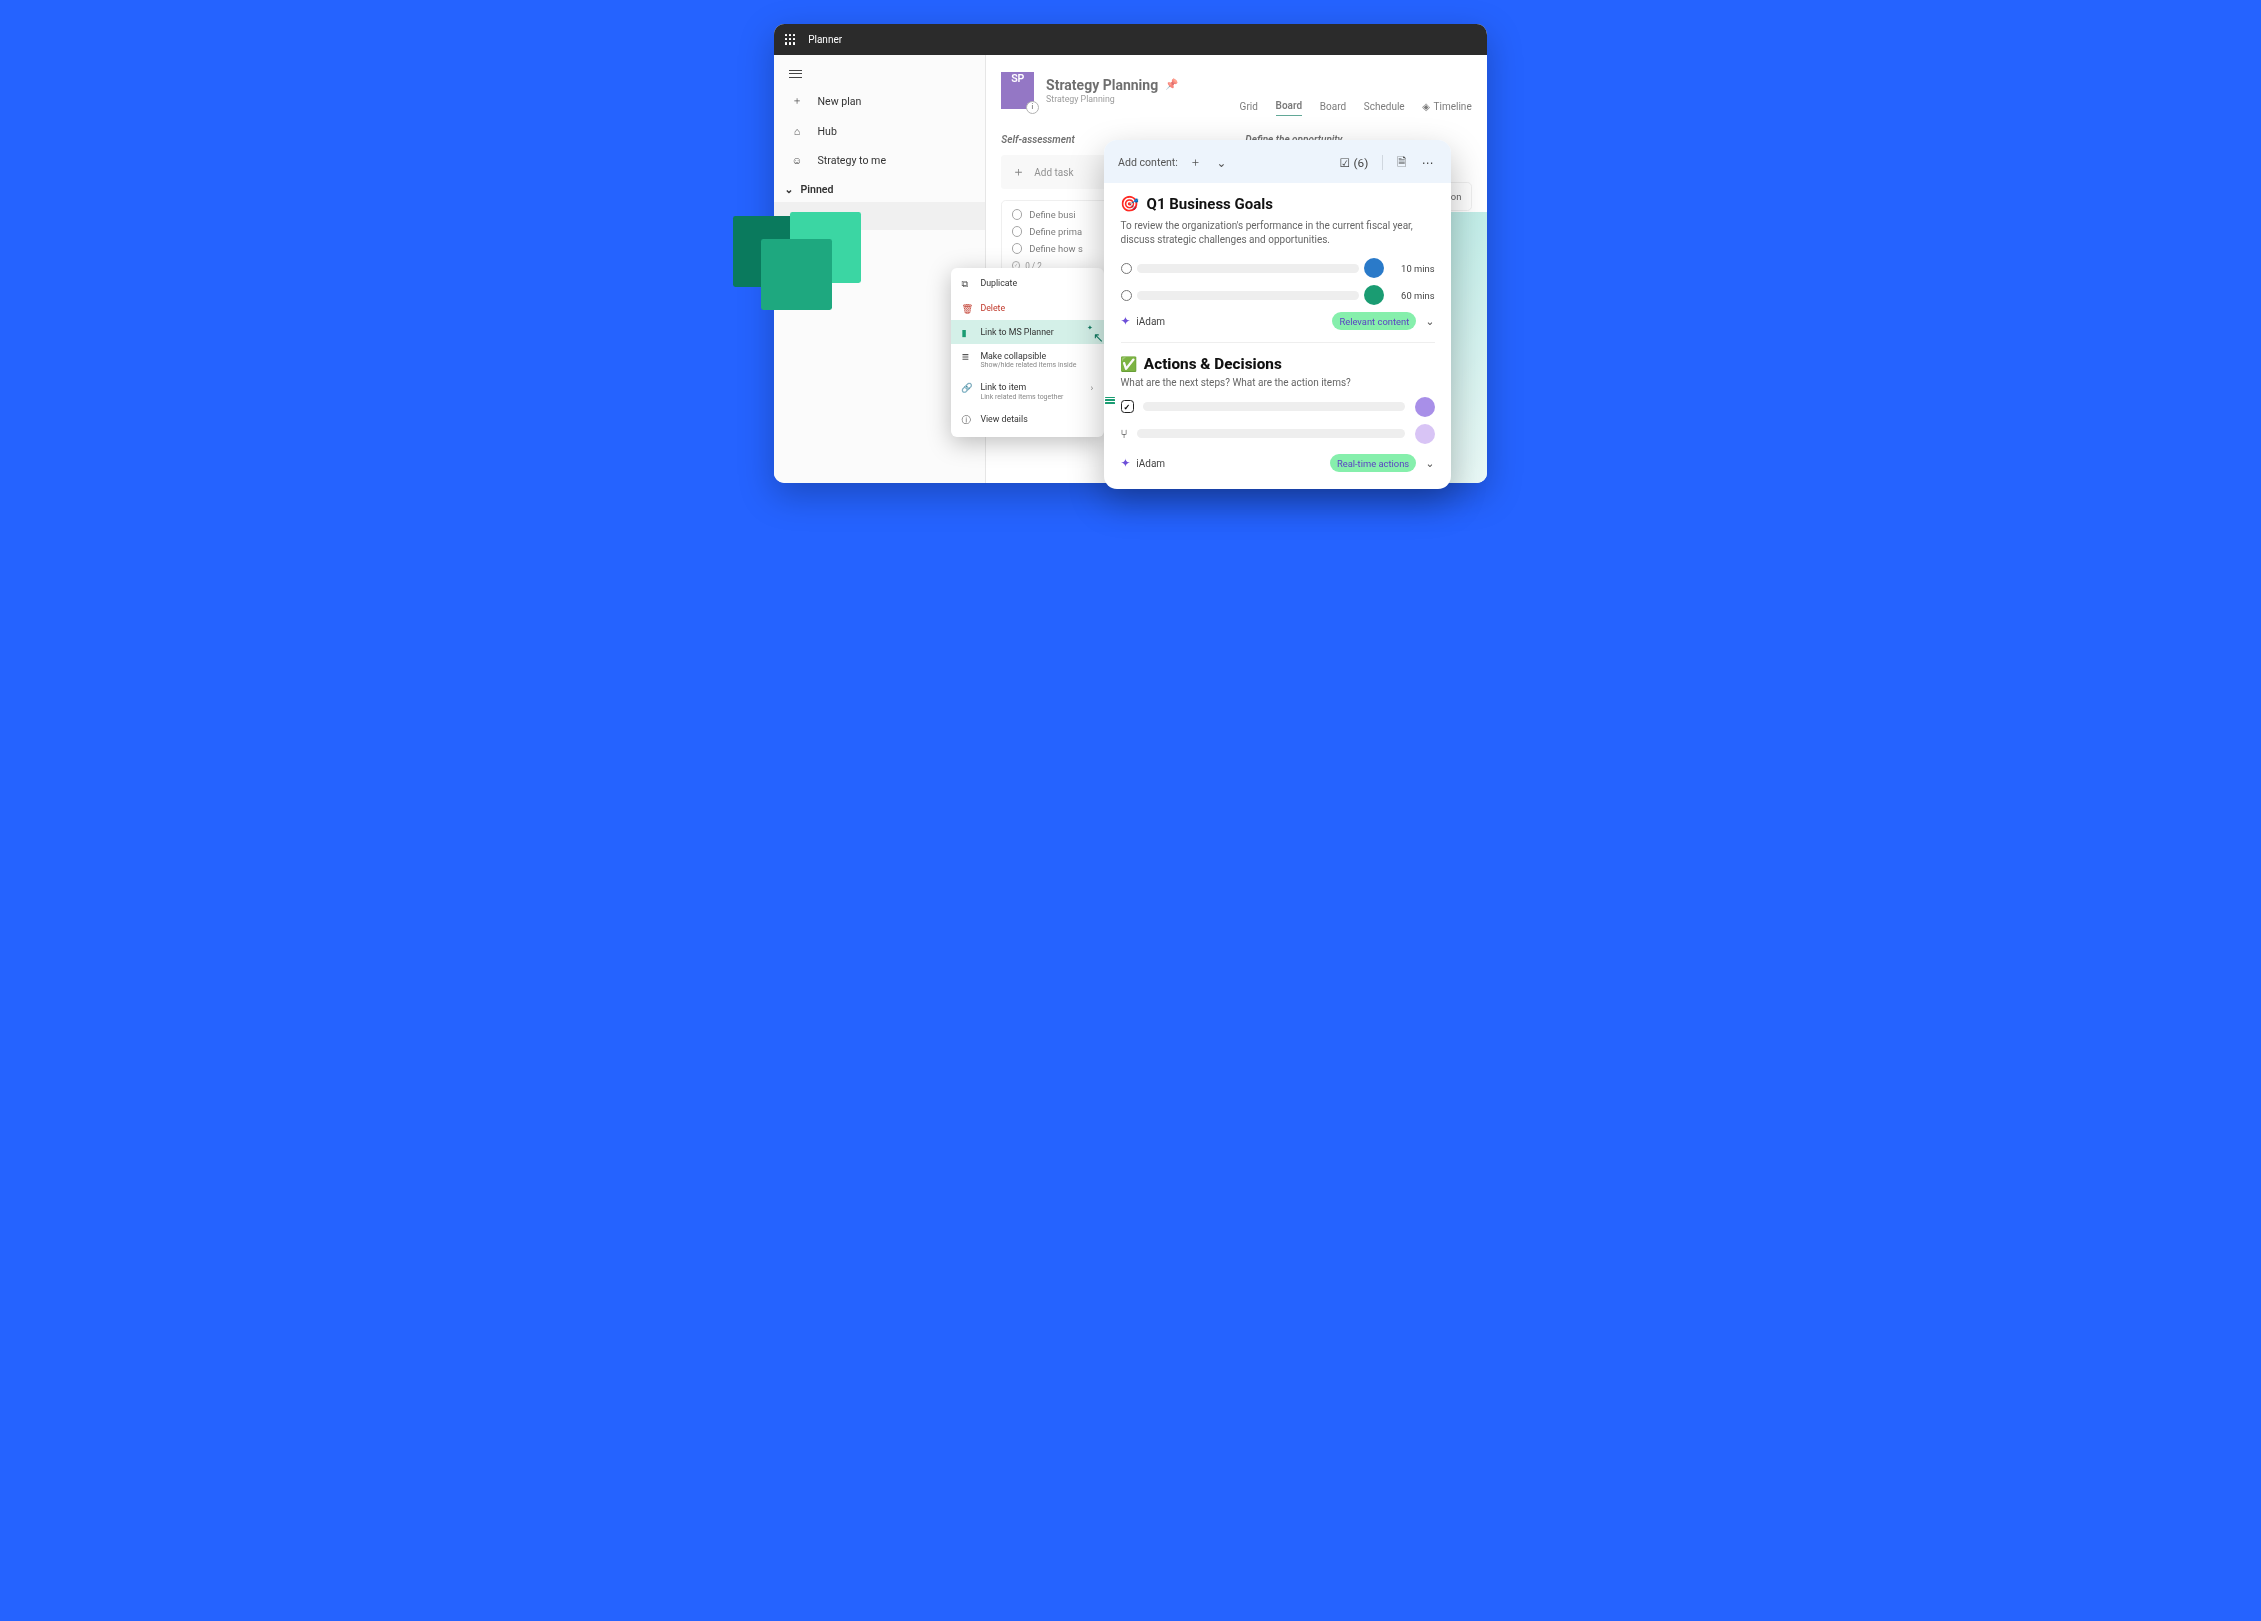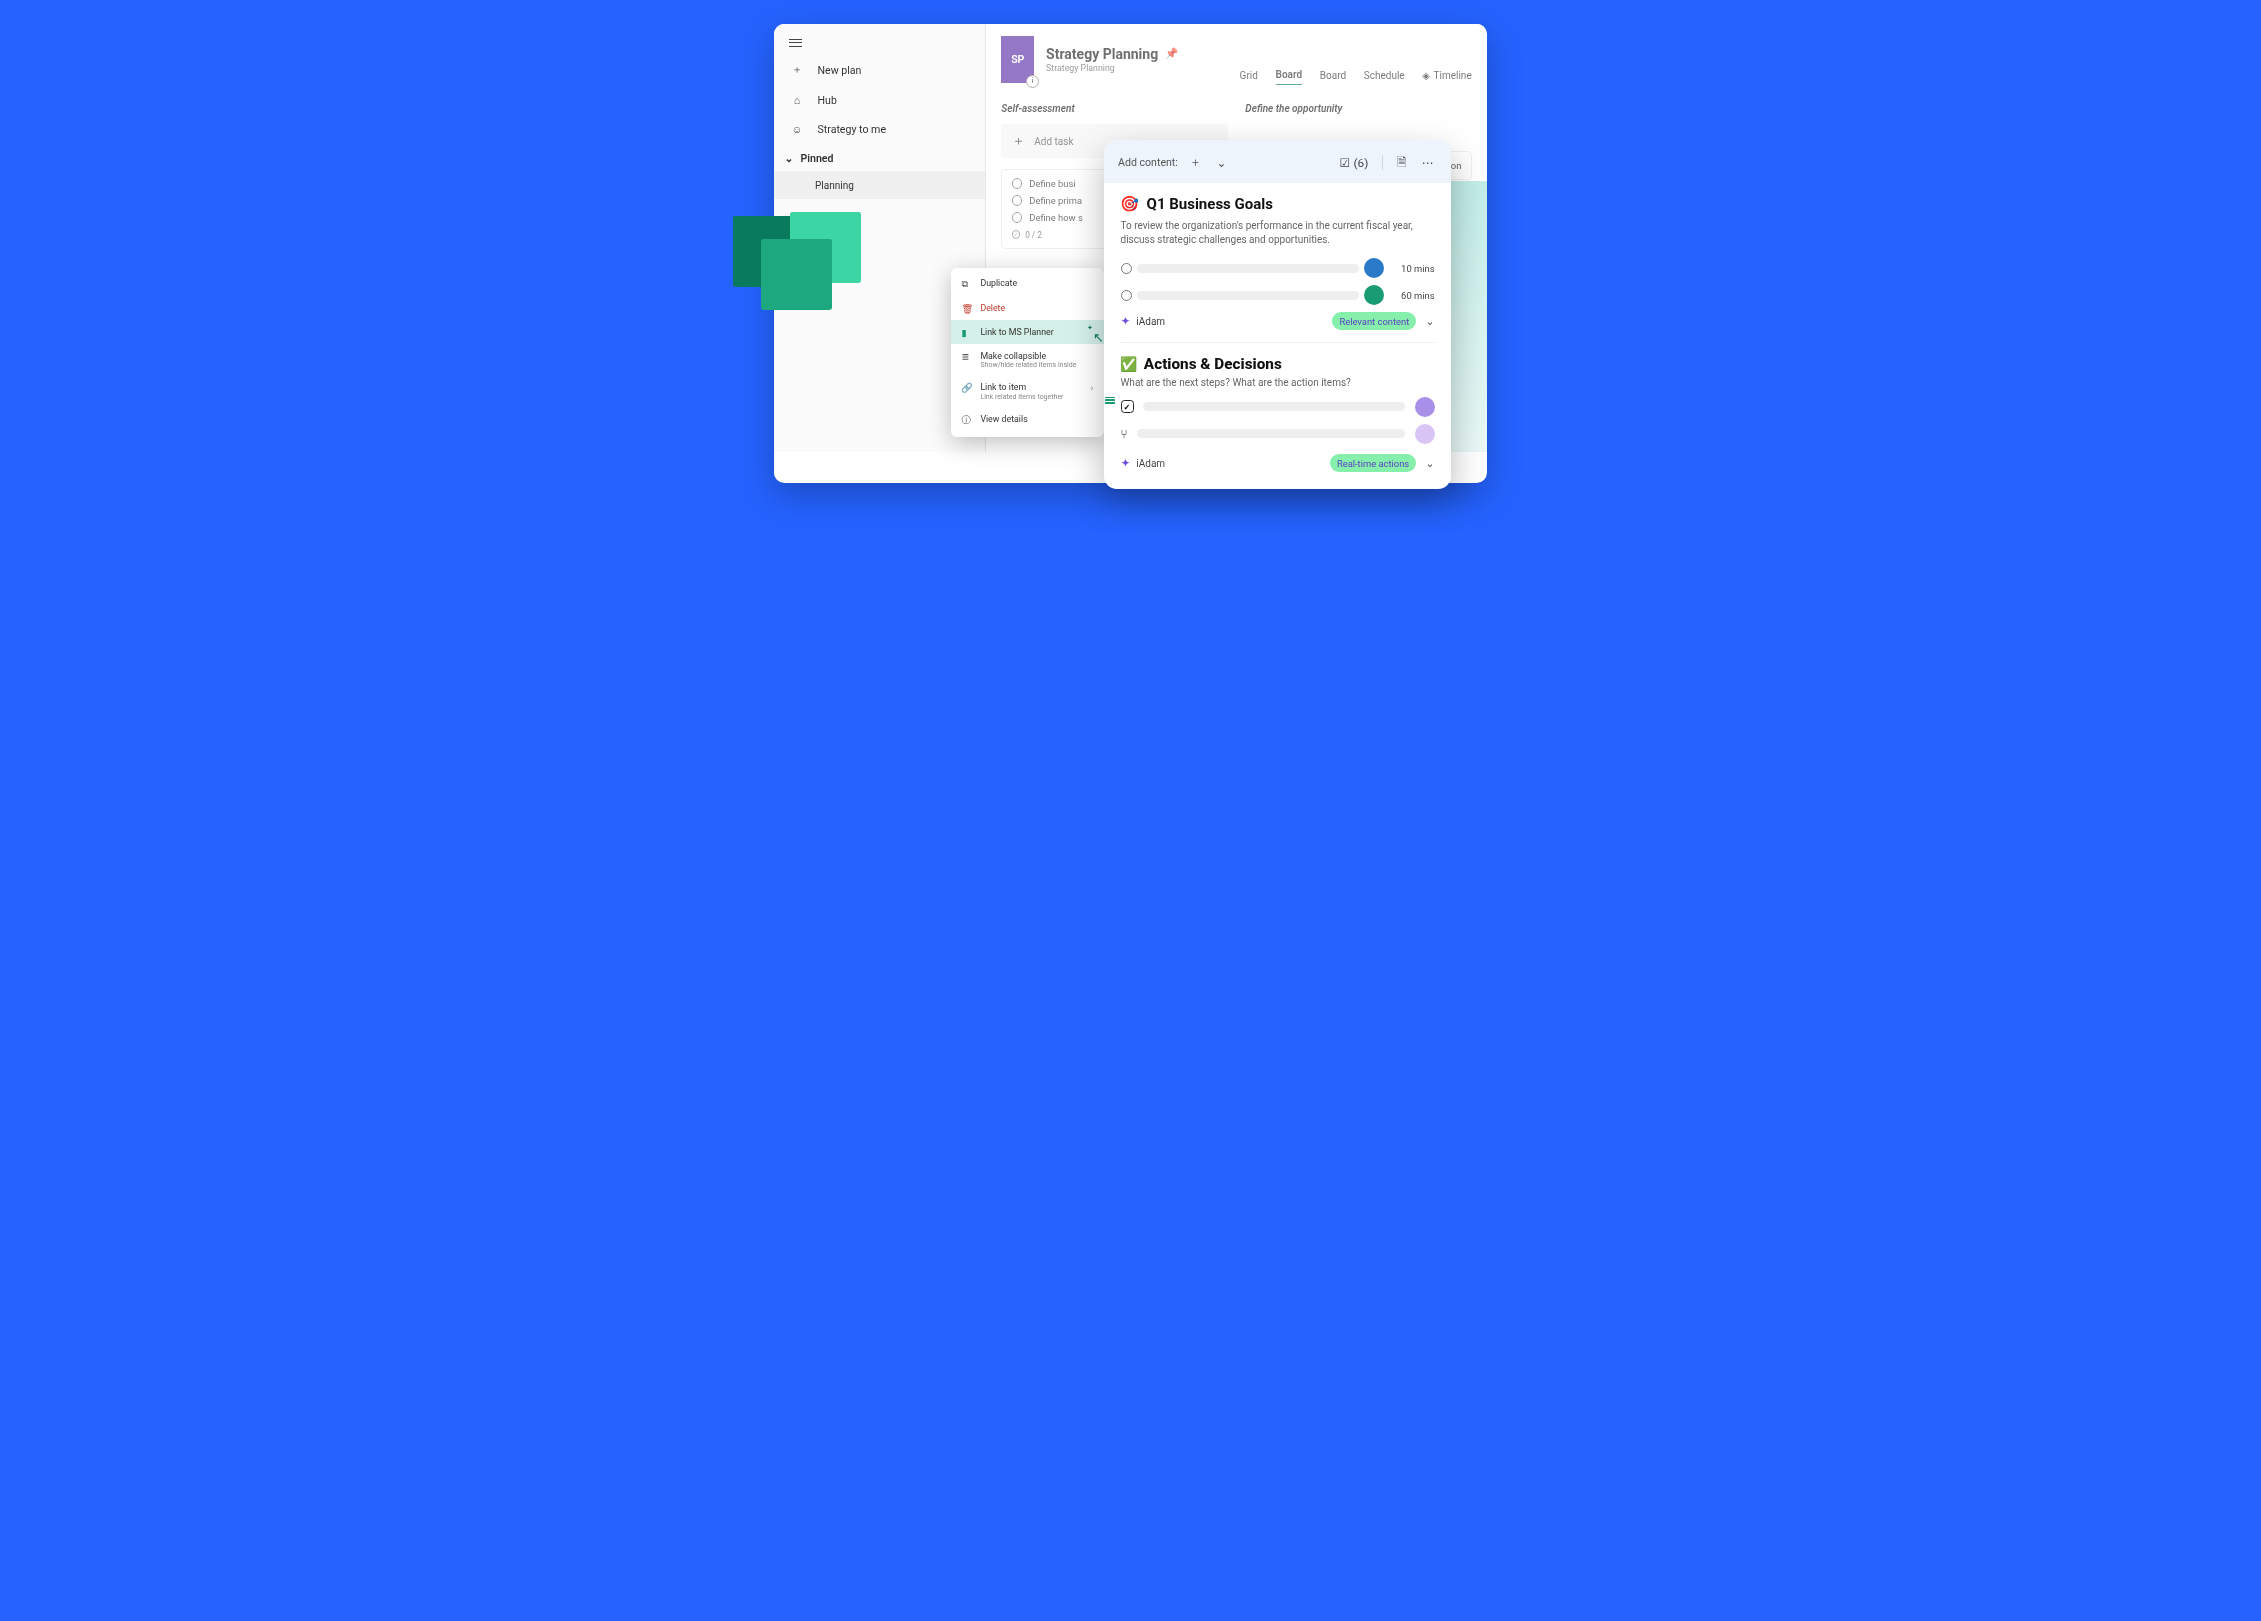--- a/index.html
+++ b/index.html
@@ -34,21 +34,21 @@
 .nav-item { display: flex; align-items: center; gap: 14px; padding: 8.2px 16.5px; color: #333; font-size: 10.6px; cursor: pointer; }
 .nav-item .ic { width: 13px; text-align: center; color: #555; }
 .section-header { display: flex; align-items: center; gap: 7px; padding: 8.2px 10.6px 5.9px 10.6px; font-size: 10.6px; font-weight: 600; color: #333; }
 
 .pinned-item { display: flex; align-items: center; padding: 8.2px 16.5px 8.2px 41px; background: #f0f0f0; color: #333; font-size: 10px; }
 
 .content { flex: 1; background: #fff; position: relative; }
 .overlay-dim { position: absolute; inset:0; background: rgba(255,255,255,.35); pointer-events:none; }
 
 .plan-header { display: flex; align-items: center; padding: 10.6px 15.3px; gap: 11.8px; }
-.plan-avatar { width: 33px; height: 47px; background: #5b2ea6; color:#fff; display:flex; align-items:center; justify-content:center; font-size:10.6px; font-weight:600; position:relative;}
+.plan-avatar { width: 33px; height: 37px; background: #5b2ea6; color:#fff; display:flex; justify-content:center; font-size:10.6px; font-weight:600; position:relative;}
 .plan-avatar .info-dot{position:absolute; right:-4.7px; bottom:-4.7px; width:13px;height:13px;border-radius:50%; background:#fff; border:0.6px solid #888; display:flex;align-items:center;justify-content:center;font-size:7px;font-weight:700;color:#555;}
 .plan-titles { display:flex; flex-direction:column; gap:1.2px;}
 .plan-title-row{display:flex;align-items:center;gap:7px;}
 .plan-title { font-size: 14px; font-weight: 700; color:#222;}
 .plan-sub { font-size: 8.8px; color:#666;}
 .pin-icon{font-size:10.6px;color:#555;}
 
 .tabs { margin-left:auto; display:flex; gap:17.7px; align-items:center; font-size:10px; color:#333;margin-top:35px;}
 .tab{cursor:pointer; padding-bottom:3.5px;}
 .tab.active{border-bottom:1.2px solid #0f7a60; font-weight:600;}
@@ -136,20 +136,34 @@
 .badge-count{display:flex;align-items:center;gap:3.5px;}
 .badge-ic{font-size:11.8px;}
 
 </style>
 </head>
 <body>
 
 <div class="frame">
   <div class="app-window">
 
+    <div class="titlebar">
+      <div class="waffle-icon">
+        <span></span>
+          <span></span>
+          <span></span>
+          <span></span>
+          <span></span>
+          <span></span>
+          <span></span>
+          <span></span>
+          <span></span>
+      </div>
+      <div class="app-title">Planner</div>
+    </div>
 
     <div class="body">
       <div class="sidebar">
         <div class="hamburger-btn">
           <div class="hamburger-icon">
               <span></span>
               <span></span>
               <span></span>
             </div>
         </div>

